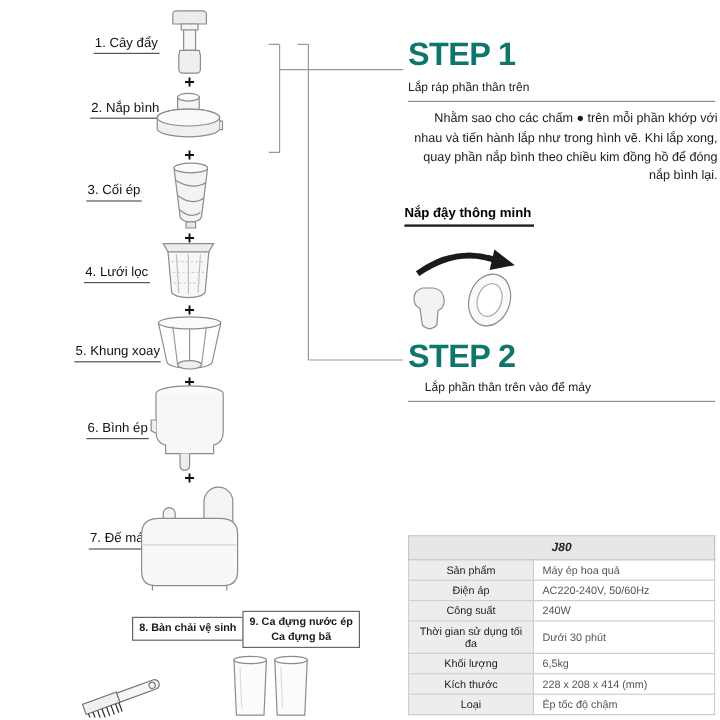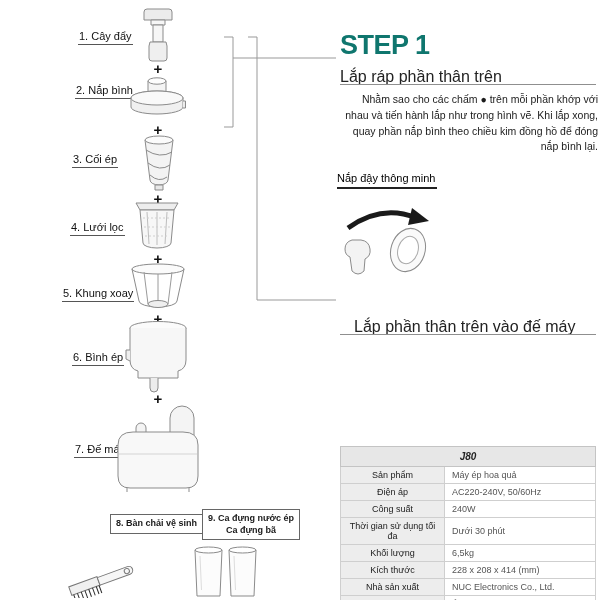--- a/index.html
+++ b/index.html
@@ -17,25 +17,25 @@
     padding:0 1px 2px 1px; white-space:nowrap; background:#fff;
   }
   .plus { position:absolute; font-size:15px; font-weight:700; color:#111; width:14px; text-align:center; }
 
   .acc-box {
     position:absolute; border:1px solid #666; font-size:9px; font-weight:700;
     padding:3px 5px; text-align:center; line-height:1.3; background:#fff; white-space:nowrap;margin-left:16px;
   }
 
   .step-title { position:absolute; font-size:27px; font-weight:800; letter-spacing:-0.5px; color:#0f766e; }
-  .step-sub   { position:absolute; font-size:16px; color:#222;text-align:center; }
+  .step-sub   { position:absolute; font-size:10px; color:#222;text-align:center; }
   .rule       { position:absolute; height:1px; background:#8f8f8f; }
   .step-body  { position:absolute; width:258px; font-size:10.5px; line-height:1.5; color:#1b1b1b; text-align:right; }
 
-  .smart-label { position:absolute; font-size:11px; font-weight:400; color:#000;
+  .smart-label { position:absolute; font-size:11px; font-weight:700; color:#000;
                  border-bottom:2px solid #222; padding:0 2px 3px 0; }
 
   table.spec { position:absolute; left:340px; top:446px; width:256px; border-collapse:collapse;
                font-size:9px; }
   table.spec th { background:#e7e7e7; font-style:italic; font-weight:700; text-align:center;
                   padding:4px 7px; border:1px solid #c4c4c4; color:#222; font-size:10px; }
   table.spec td { border:1px solid #cfcfcf; padding:3px 7px; }
   table.spec td.k { background:#ededed; width:104px; color:#222;text-align:center; }
   table.spec td.v { background:#fff; color:#555;margin-top:40px; }
 </style>
@@ -146,20 +146,21 @@
   <svg class="abs" style="left:334px; top:192px" width="104" height="92" viewBox="0 0 104 92">
     <path d="M14 36 Q48 12 82 26" stroke="#1a1a1a" stroke-width="5" fill="none"></path>
     <path d="M78 16 L95 29 L74 33 Z" fill="#1a1a1a"></path>
     <g transform="rotate(18 74 58)">
       <ellipse cx="74" cy="58" rx="17" ry="22" fill="#fafafa" stroke="#8b8b8b"></ellipse>
       <ellipse cx="74" cy="58" rx="10" ry="14" fill="#fff" stroke="#aaa"></ellipse>
     </g>
     <path d="M18 48 q-7 2 -7 9 q0 6 5 8 l2 14 q6 6 12 0 l1 -12 q6 -3 5 -10 q-1 -8 -9 -9 z" fill="#f3f3f3" stroke="#8b8b8b"></path>
   </svg>
 
+  <div class="step-title" style="left:340px; top:282px">STEP 2</div>
   <div class="step-sub" style="left:354px; top:318px">Lắp phần thân trên vào đế máy</div>
   <div class="rule" style="left:340px; top:334px; width:256px"></div>
 
   <table class="spec">
     <tbody>
         <tr>
       <th colspan="2">J80</th>
     </tr>
     <tr>
       <td class="k">Sản phẩm</td>
@@ -179,23 +180,19 @@
     </tr>
     <tr>
       <td class="k">Khối lượng</td>
       <td class="v">6,5kg</td>
     </tr>
     <tr>
       <td class="k">Kích thước</td>
       <td class="v">228 x 208 x 414 (mm)</td>
     </tr>
     <tr>
-      <td class="k">Nhà sản xuất</td>
-      <td class="v">NUC Electronics Co., Ltd.</td>
-    </tr>
-    <tr>
       <td class="k">Loại</td>
       <td class="v">Ép tốc độ chậm</td>
     </tr>
   </tbody>
     </table>
 
 </div>
 
 </body></html>

